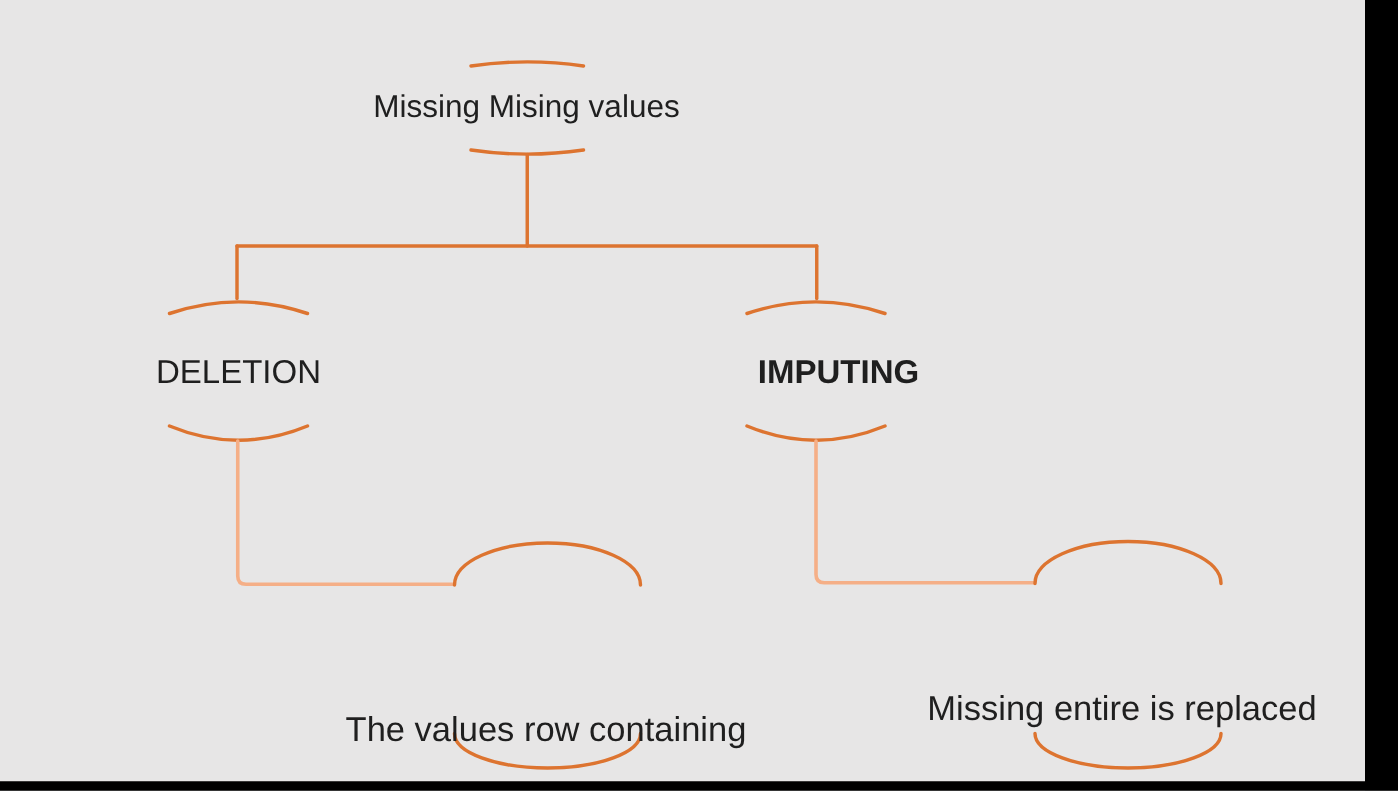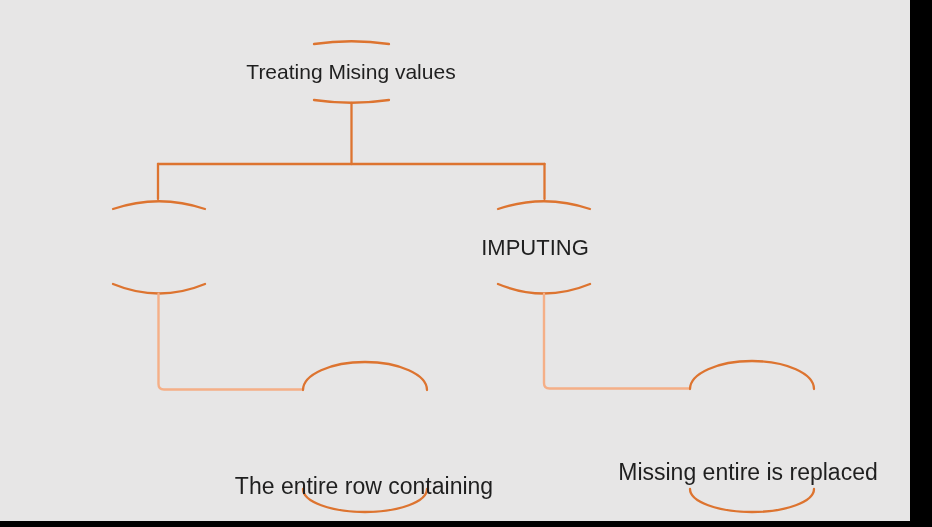--- a/index.html
+++ b/index.html
@@ -45,21 +45,21 @@
   }
   .title {
     left: 215px; top: 58px; width: 272px;
     font-size: 21px; line-height: 27px;
   }
   .node-label {
     width: 170px; top: 234px;
     font-size: 22px; line-height: 27px;
   }
   .label-deletion { left: 74px; }
-  .label-imputing { left: 450px; }
+  .label-imputing { left: 474px; font-weight: bold; }
   .desc {
     font-size: 23px; line-height: 31px;
   }
   .desc-left  { left: 202px; top: 409px; width: 324px; }
   .desc-right { left: 583px; top: 395px; width: 330px; }
   .frame-right {
     position: absolute; right: 0; top: 0;
     width: 22px; height: 527px;
     background: var(--frame, #000);
   }
@@ -94,27 +94,28 @@
 
       <path class="light" d="M 158.5,294 L 158.5,384 Q 158.5,389.5 164,389.5 L 302,389.5"></path>
       <path class="light" d="M 544,294 L 544,383 Q 544,388.5 549.5,388.5 L 689,388.5"></path>
 
       <path class="dark" d="M 303,390 A 62,28 0 0 1 427,390"></path>
       <path class="dark" d="M 303,489 A 62,23 0 0 0 427,489"></path>
       <path class="dark" d="M 690,389 A 62,28 0 0 1 814,389"></path>
       <path class="dark" d="M 690,489 A 62,23 0 0 0 814,489"></path>
     </svg>
 
-    <div class="txt title">Treating Mising values</div>
+    <div class="txt title">Missing Mising values</div>
 
+    <div class="txt node-label label-deletion">DELETION</div>
 
     <div class="txt node-label label-imputing">IMPUTING</div>
 
     <div class="txt desc desc-left">
-      <div>The entire row containing</div>
+      <div>The values row containing</div>
       
     </div>
 
     <div class="txt desc desc-right">
       <div>Missing entire is replaced</div>
       
       
     </div>
 
   </div>

